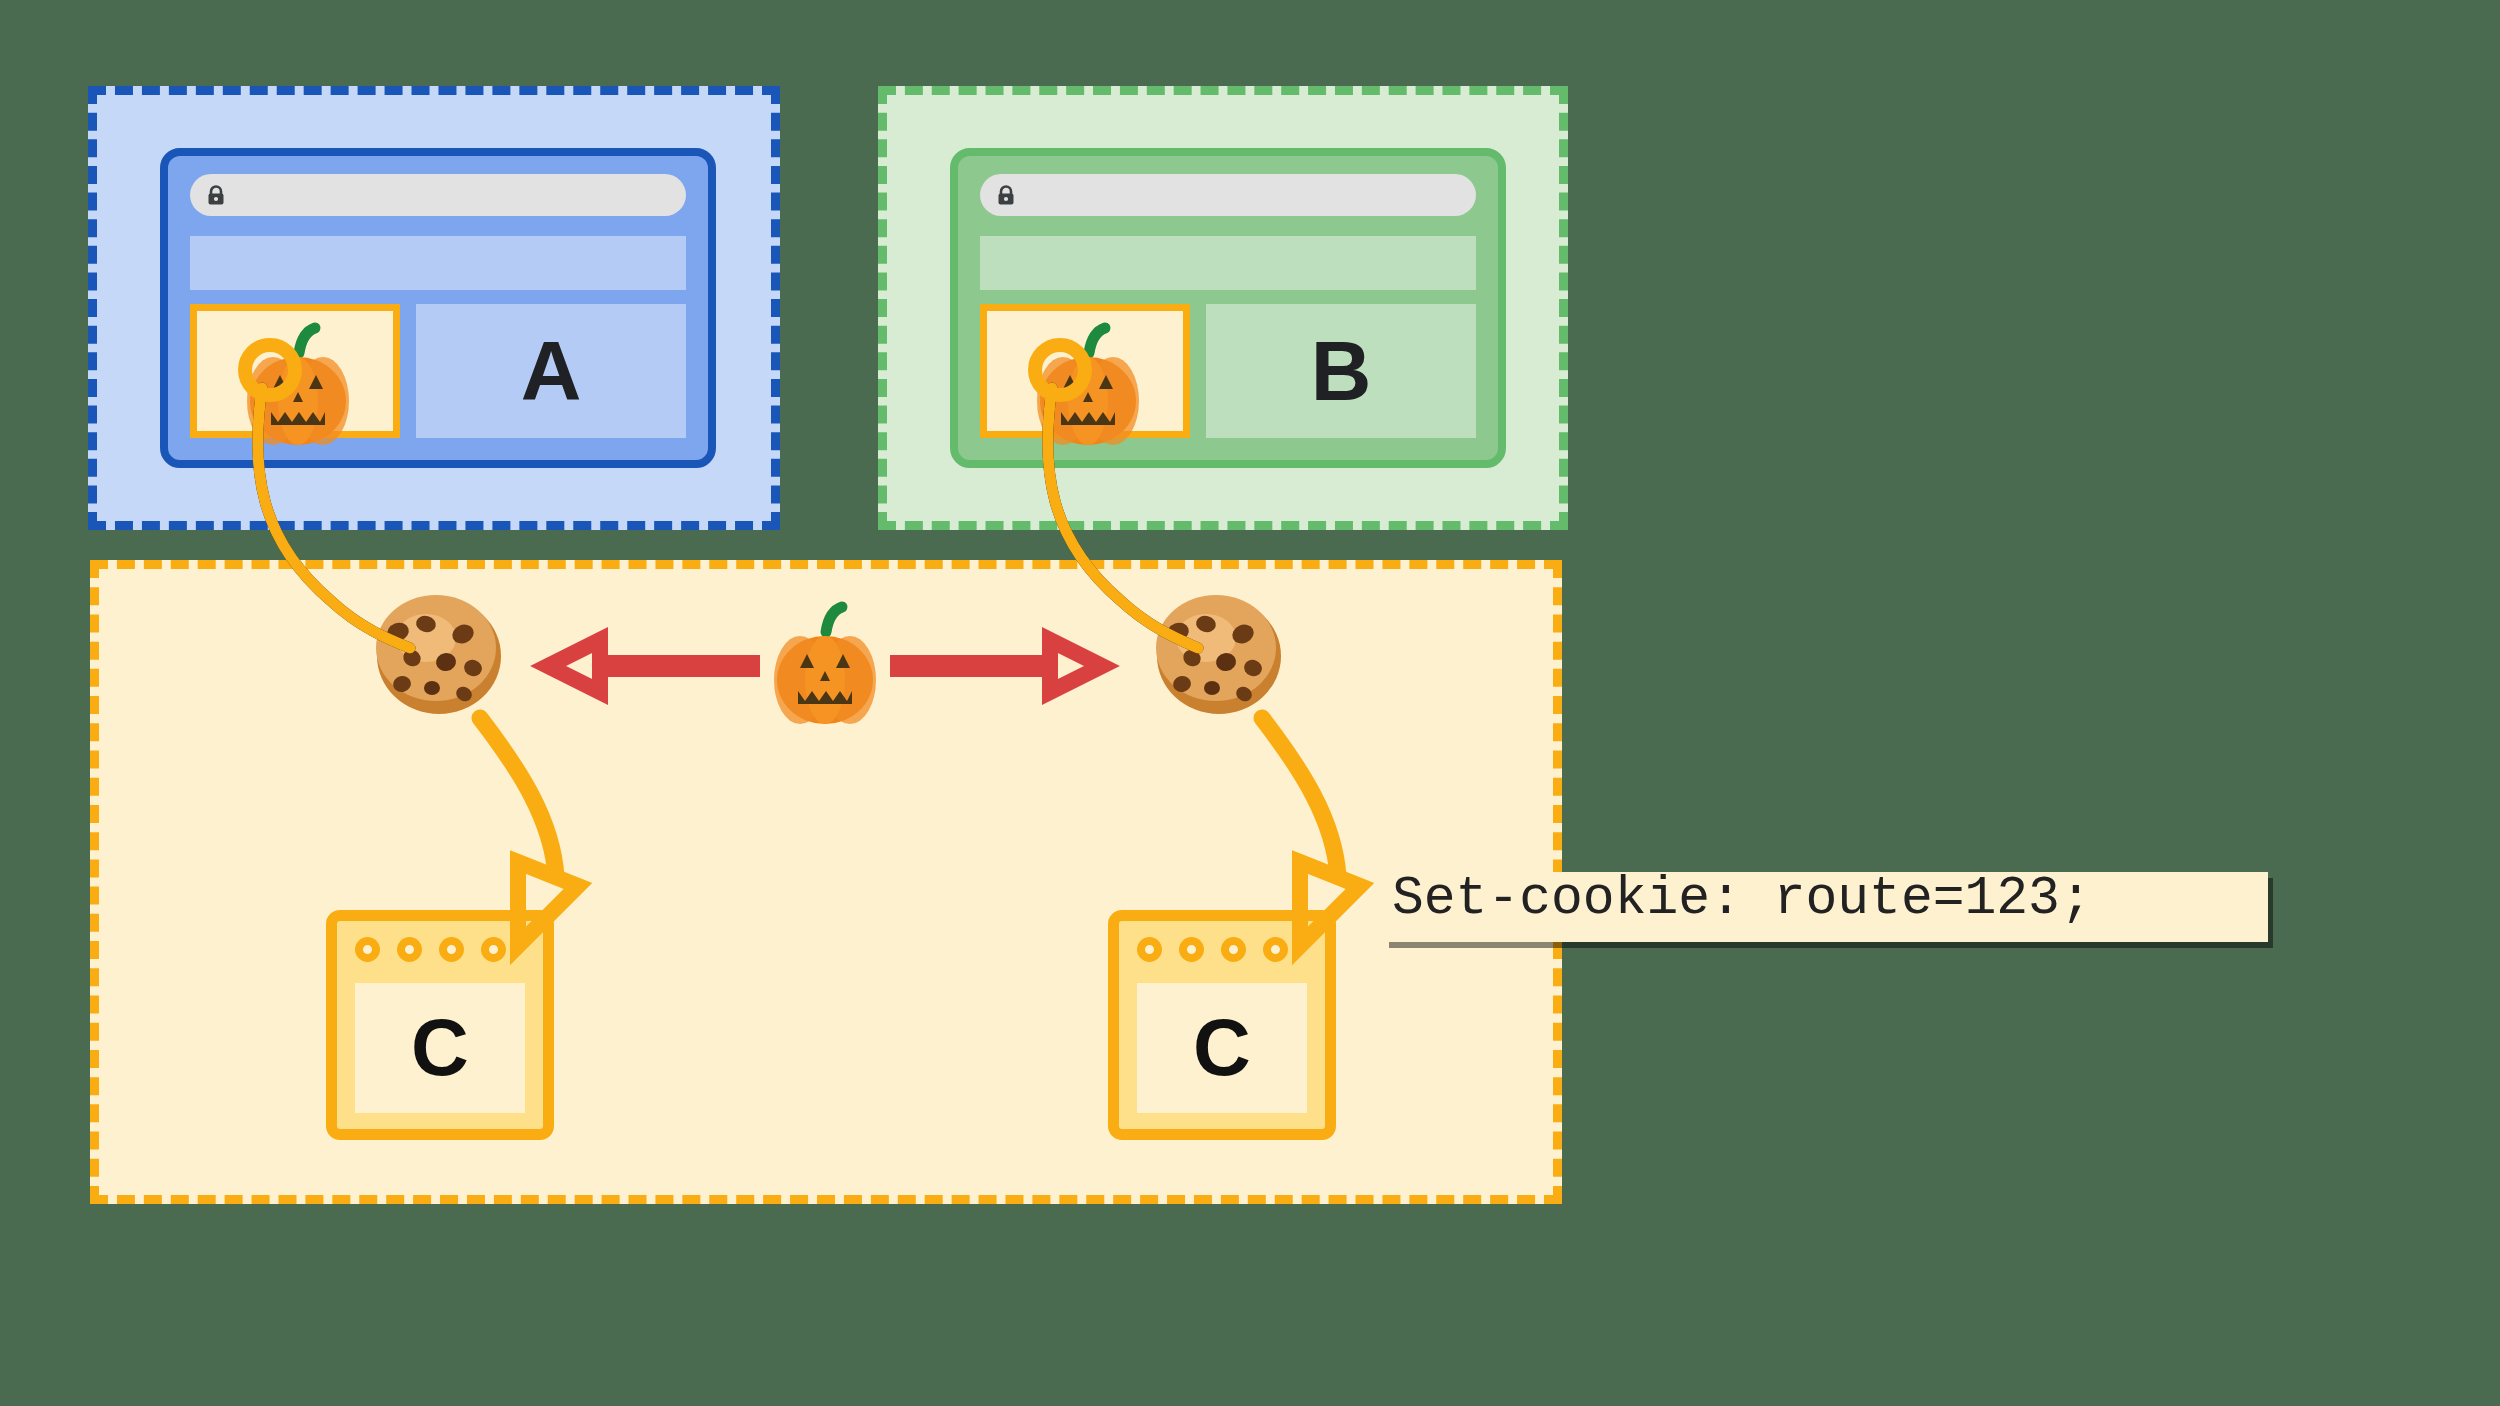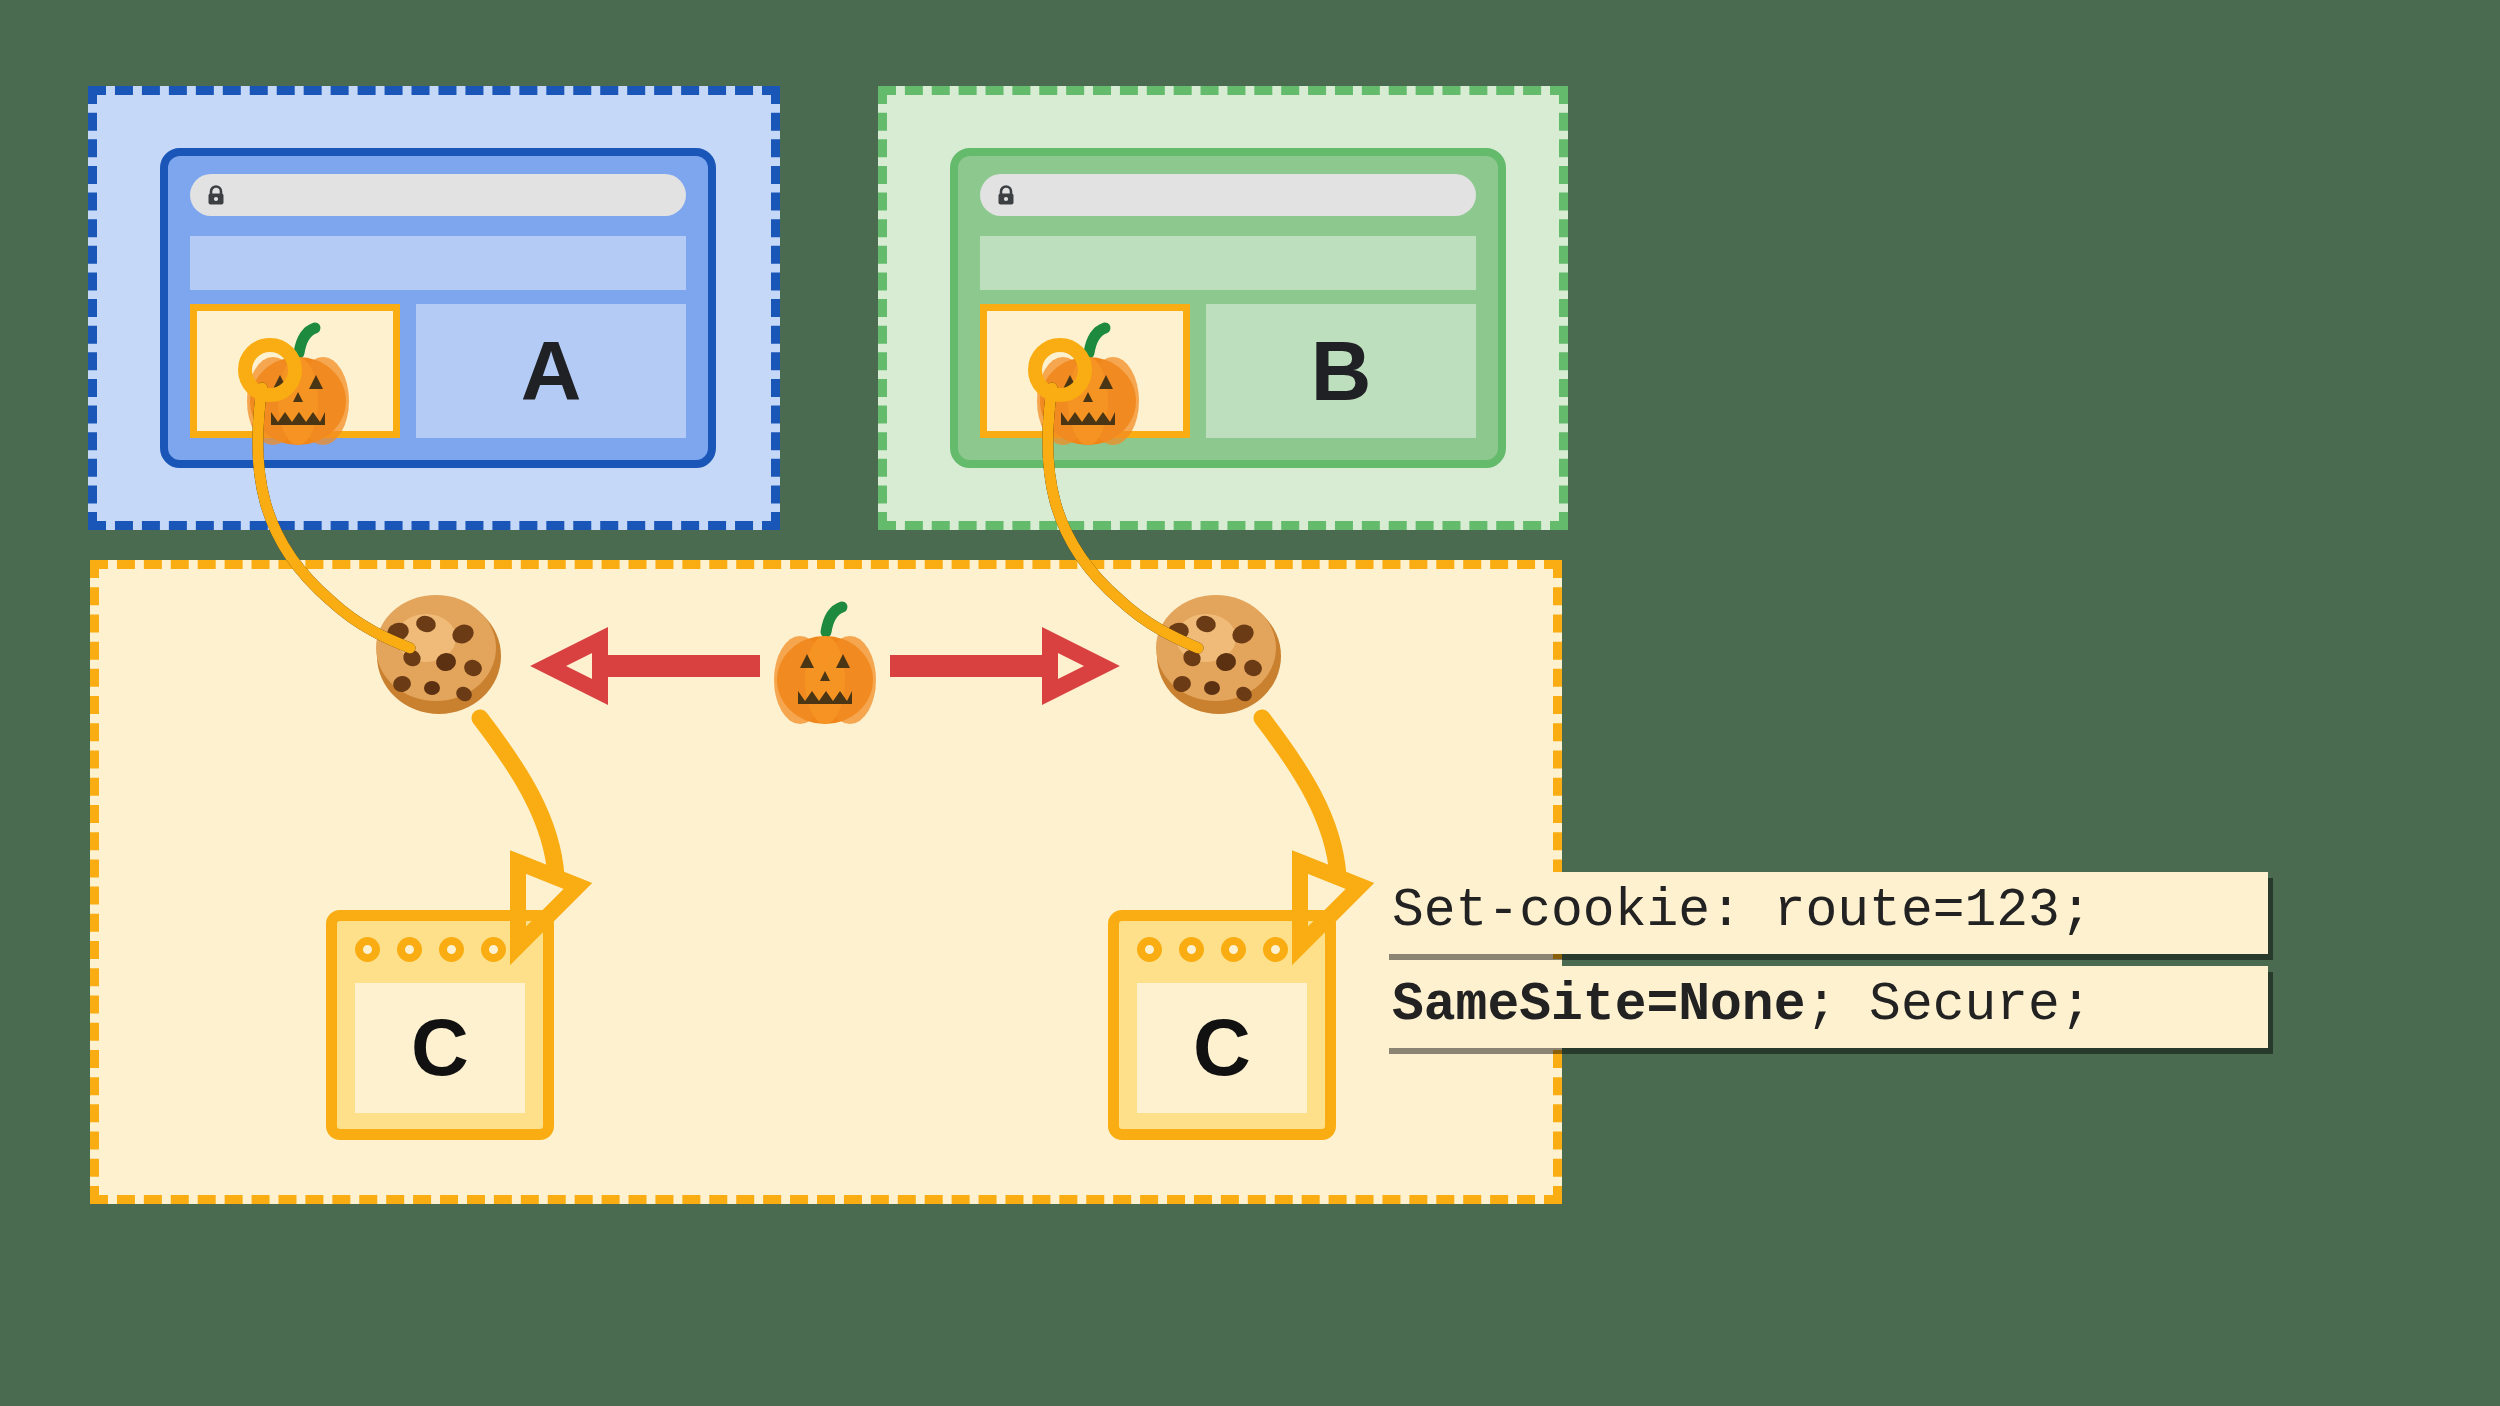--- a/index.html
+++ b/index.html
@@ -125,21 +125,21 @@
   .codeblock{
     position:absolute;
     left:1384px;
   }
   .codeline{
     background:#fdf1d0;
     color:#222;
     font-family:"Liberation Mono", monospace;
     font-size:53px;
     line-height:1;
-    padding:13px 8px 16px 8px;
+    padding:1px 8px 16px 8px;
     white-space:pre;
     box-shadow:5px 6px 0 rgba(0,0,0,.45);
     display:block;
     width:884px;
     box-sizing:border-box;
   }
   .codeline + .codeline{margin-top:12px;}
   .codeline b{font-weight:700;}
 
   
@@ -321,16 +321,15 @@
     <g>
       <rect x="600" y="655" width="160" height="22" fill="#d94040"></rect>
       <path d="M600 640 L600 692 L548 666 Z" fill="none" stroke="#d94040" stroke-width="16" stroke-linejoin="miter"></path>
       <rect x="890" y="655" width="160" height="22" fill="#d94040"></rect>
       <path d="M1050 640 L1050 692 L1102 666 Z" fill="none" stroke="#d94040" stroke-width="16" stroke-linejoin="miter"></path>
     </g>
   </svg>
 
   <div class="codeblock" style="top:872px;">
     <span class="codeline">Set-cookie: route=123;</span>
-    <span class="codeline"><b>SameSite=None</b><span>; Secure;</span></span>
   </div>
 
 </div>
 
 </body></html>

